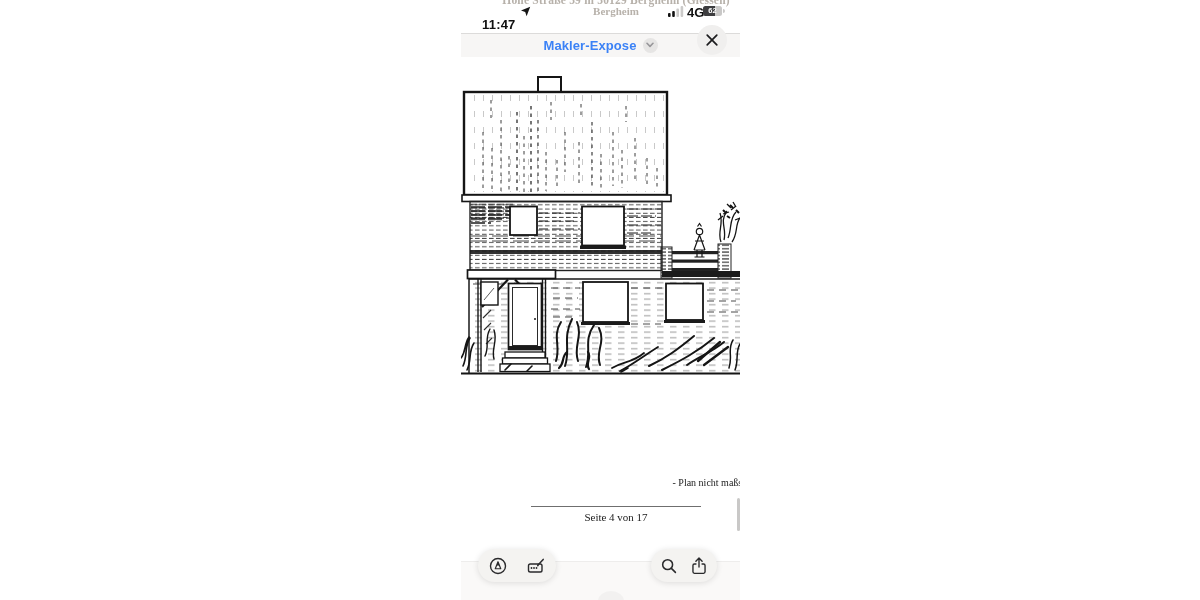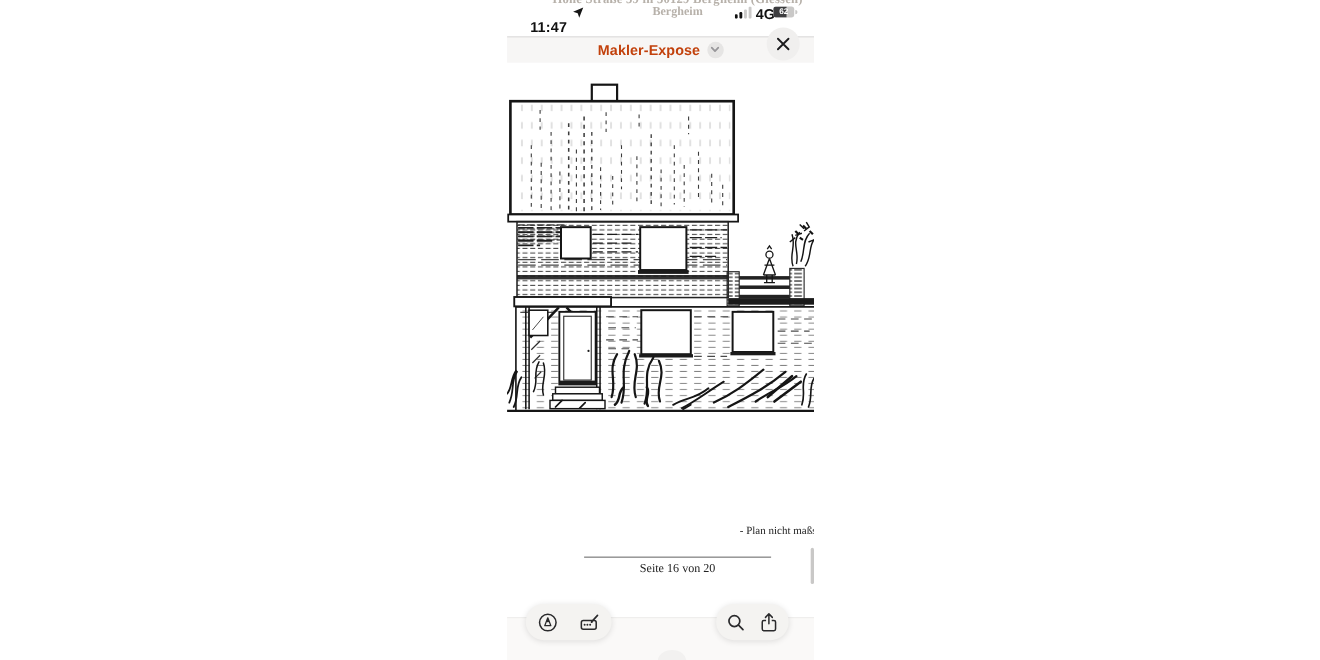--- a/index.html
+++ b/index.html
@@ -33,21 +33,21 @@
   .bat-text { position:absolute; inset:0; display:flex; align-items:center;
               justify-content:center; font-size:7.5px; font-weight:700; color:#fff; }
   .bat-nub { position:absolute; left:262px; top:8.5px; width:2px; height:4.5px;
              border-radius:0 2px 2px 0; background:#c9c8c7; }
 
   
   .nav-bar { position:absolute; top:33px; left:0; right:0; height:24px;
              background:rgba(247,246,245,.96); border-top:1px solid #dcdbda; z-index:4; }
   .nav-title-group { position:absolute; top:33px; left:0; right:0; height:24px;
              display:flex; align-items:center; justify-content:center; gap:6px; z-index:5; }
-  .nav-title { font-size:13px; font-weight:700; color:#c2410c; letter-spacing:.1px; }
+  .nav-title { font-size:13px; font-weight:700; color:#3b82f6; letter-spacing:.1px; }
   .chevron-btn { width:15px; height:15px; border-radius:50%; background:#e6e5e4;
              border:none; display:flex; align-items:center; justify-content:center;
              padding:0; cursor:pointer; }
   .close-btn { position:absolute; top:25px; left:236px; width:30px; height:30px;
              border-radius:50%; background:#f0efee; border:none; display:flex;
              align-items:center; justify-content:center; z-index:6; cursor:pointer; }
 
   
   .house { position:absolute; top:60px; left:0; z-index:1; }
 
@@ -255,21 +255,21 @@
         <path stroke-width="2.4" d="M237,301 L259,282 M243,305 L267,287"></path>
         <path stroke-width="1.5" d="M268,308 C272,296 266,290 272,280 M274,310 C278,300 274,292 279,284"></path>
         <path stroke-width="1.6" d="M44,310 l6,-6 M66,311 l5,-5 M160,312 l7,-4"></path>
       </g>
 
       <path d="M0,313.5 H279" stroke="#151515" stroke-width="2.2"></path>
     </svg>
 
     <div class="footnote">- Plan nicht maßst</div>
     <div class="footer-rule"></div>
-    <div class="page-num">Seite 16 von 20</div>
+    <div class="page-num">Seite 4 von 17</div>
 
     <div class="scrollbar"></div>
     <div class="bottom-zone"></div>
 
     <div class="pill pill-left">
       <button class="icon-btn">
         <svg width="22" height="22" viewBox="0 0 24 24" fill="none">
           <circle cx="12" cy="12" r="8.2" stroke="#2a2a2c" stroke-width="1.5"></circle>
           <path d="M12,7.3 L15,15 L9,15 Z M12,7.3 V11.6" stroke="#2a2a2c" stroke-width="1.3" stroke-linejoin="round"></path>
         </svg>

